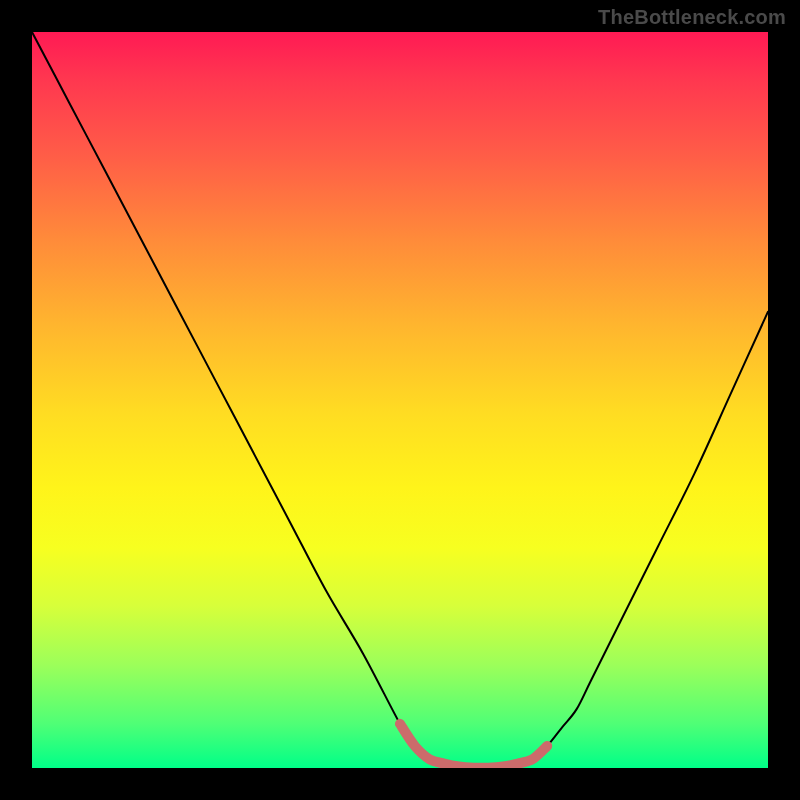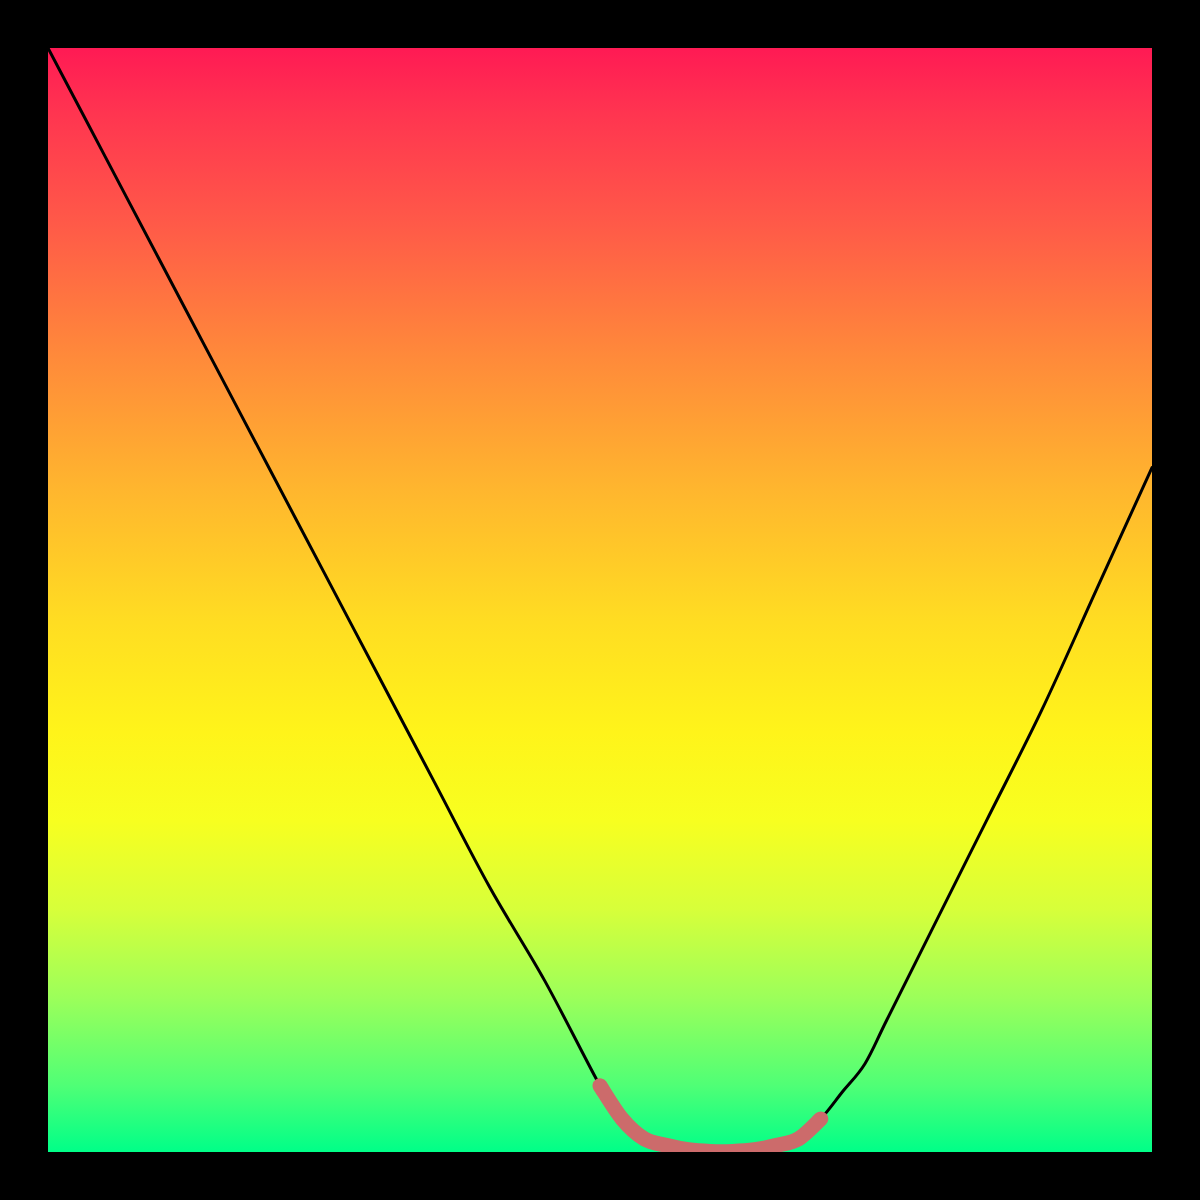--- a/index.html
+++ b/index.html
@@ -43,20 +43,21 @@
     font-size: 20px;
     font-weight: 600;
     color: #4a4a4a;
     letter-spacing: 0.2px;
   }
 </style>
 </head>
 <body>
 
 <div class="stage">
+  <div class="watermark">TheBottleneck.com</div>
   <div class="plot-area">
     <svg class="curve" viewBox="0 0 736 736" preserveAspectRatio="none">
       <g>
         <path id="main-curve" d="M 0 0 C 6.13 11.65, 24.53 46.61, 36.80 69.92 C 49.07 93.23, 61.33 116.53, 73.60 139.84 C 85.87 163.15, 98.13 186.45, 110.40 209.76 C 122.67 233.07, 134.93 256.37, 147.20 279.68 C 159.47 302.99, 171.73 326.29, 184.00 349.60 C 196.27 372.91, 208.53 396.21, 220.80 419.52 C 233.07 442.83, 245.33 466.13, 257.60 489.44 C 269.87 512.75, 282.13 537.28, 294.40 559.36 C 306.67 581.44, 318.93 599.84, 331.20 621.92 C 343.47 644.00, 359.41 676.51, 368.00 691.84 C 376.59 707.17, 377.81 708.03, 382.72 713.92 C 387.63 719.81, 392.53 724.22, 397.44 727.17 C 402.35 730.11, 407.25 730.36, 412.16 731.58 C 417.07 732.81, 421.97 733.85, 426.88 734.53 C 431.79 735.20, 436.69 735.45, 441.60 735.63 C 446.51 735.82, 451.41 735.82, 456.32 735.63 C 461.23 735.45, 466.13 735.20, 471.04 734.53 C 475.95 733.85, 480.85 732.81, 485.76 731.58 C 490.67 730.36, 495.57 730.11, 500.48 727.17 C 505.39 724.22, 510.29 719.19, 515.20 713.92 C 520.11 708.65, 525.01 701.65, 529.92 695.52 C 534.83 689.39, 539.73 685.09, 544.64 677.12 C 549.55 669.15, 552.00 662.40, 559.36 647.68 C 566.72 632.96, 577.76 610.88, 588.80 588.80 C 599.84 566.72, 613.33 539.73, 625.60 515.20 C 637.87 490.67, 650.13 467.36, 662.40 441.60 C 674.67 415.84, 686.93 387.63, 699.20 360.64 C 711.47 333.65, 729.87 293.17, 736.00 279.68" fill="none" stroke="#000" stroke-width="2" stroke-linecap="round" stroke-linejoin="round"></path>
         <path id="marker-curve" d="M 368 691.84 C 370.45 695.52, 377.81 708.03, 382.72 713.92 C 387.63 719.81, 392.53 724.22, 397.44 727.17 C 402.35 730.11, 407.25 730.36, 412.16 731.58 C 417.07 732.81, 421.97 733.85, 426.88 734.53 C 431.79 735.20, 436.69 735.45, 441.60 735.63 C 446.51 735.82, 451.41 735.82, 456.32 735.63 C 461.23 735.45, 466.13 735.20, 471.04 734.53 C 475.95 733.85, 480.85 732.81, 485.76 731.58 C 490.67 730.36, 495.57 730.11, 500.48 727.17 C 505.39 724.22, 512.75 716.13, 515.20 713.92" fill="none" stroke="#cc6b6b" stroke-width="10" stroke-linecap="round" stroke-linejoin="round"></path>
       </g>
     </svg>
   </div>
 </div>
 

